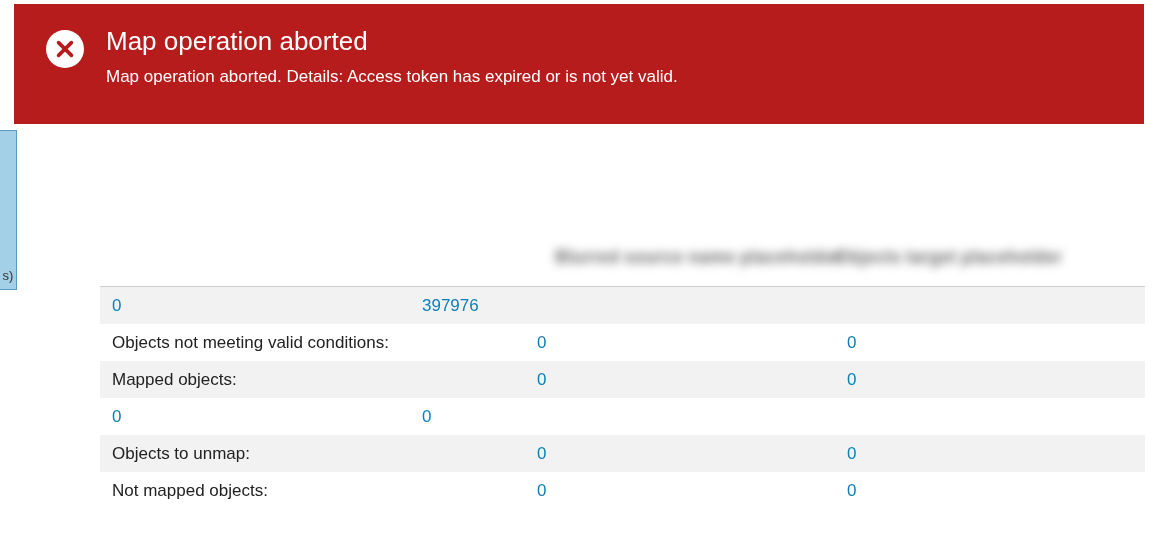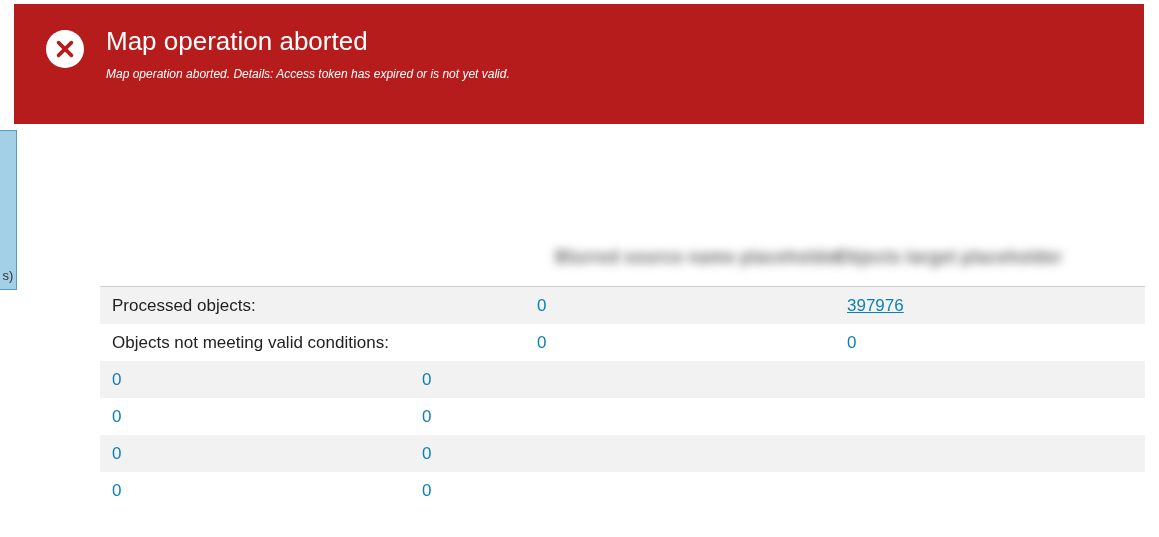--- a/index.html
+++ b/index.html
@@ -65,23 +65,22 @@
     .error-text {
       flex: 1 1 auto;
     }
     .error-title {
       font-size: 26px;
       font-weight: 400;
       line-height: 1.2;
       margin-bottom: 10px;
     }
     .error-msg {
-      font-size: 12px;
+      font-size: 17px;
       font-weight: 300;
-      font-style: italic;
     }
     .content {
       position: absolute;
       left: 100px;
       top: 215px;
       width: 1045px;
       margin-top: 32px;
     }
     .table-head {
       height: 40px;
@@ -116,21 +115,20 @@
     }
     .row .col-label {
       color: #222;
       font-size: 17px;
     }
     .val {
       color: #0d7fb8;
       font-size: 17px;
     }
     .val.link {
-      text-decoration: underline;
       cursor: pointer;
     }
   </style>
 </head>
 <body>
 
 <div class="left-sliver">
   <span>s)</span>
 </div>
 
@@ -152,38 +150,40 @@
     <div class="col-label"></div>
     <div class="col-a">
       <span class="blur-text">Blurred source name placeholder</span>
     </div>
     <div class="col-b">
       <span class="blur-text">Objects target placeholder</span>
     </div>
   </div>
 
   <div class="row shade">
-    <div class="col-label">Processed objects:</div>
     <div class="col-a"><span class="val">0</span></div>
     <div class="col-b"><span class="val link">397976</span></div>
   </div>
   <div class="row">
     <div class="col-label">Objects not meeting valid conditions:</div>
     <div class="col-a"><span class="val">0</span></div>
     <div class="col-b"><span class="val">0</span></div>
   </div>
   <div class="row shade">
+    <div class="col-label">Mapped objects:</div>
     <div class="col-a"><span class="val">0</span></div>
     <div class="col-b"><span class="val">0</span></div>
   </div>
   <div class="row">
     <div class="col-a"><span class="val">0</span></div>
     <div class="col-b"><span class="val">0</span></div>
   </div>
   <div class="row shade">
+    <div class="col-label">Objects to unmap:</div>
     <div class="col-a"><span class="val">0</span></div>
     <div class="col-b"><span class="val">0</span></div>
   </div>
   <div class="row">
+    <div class="col-label">Not mapped objects:</div>
     <div class="col-a"><span class="val">0</span></div>
     <div class="col-b"><span class="val">0</span></div>
   </div>
 </div>
 
 </body></html>

